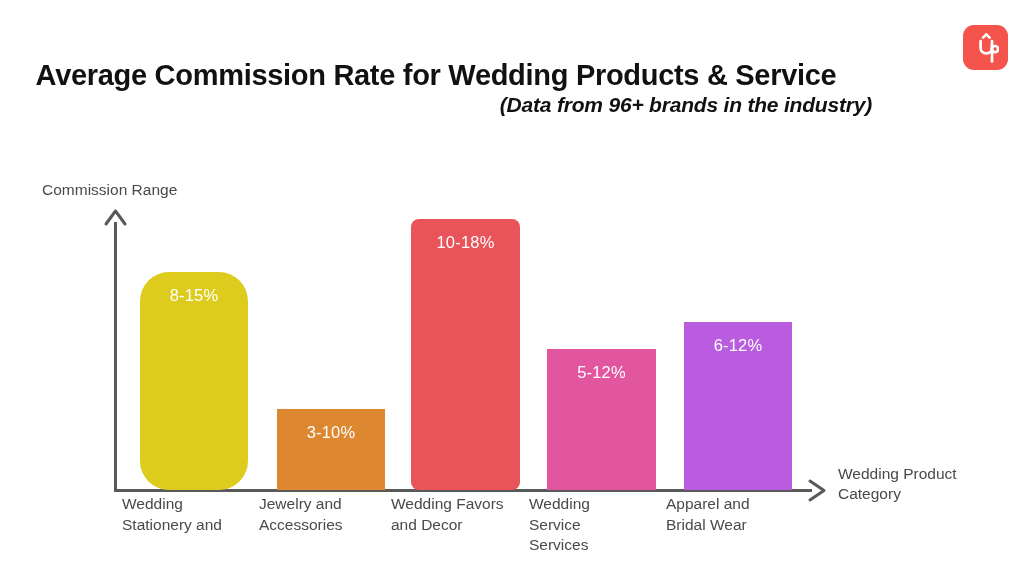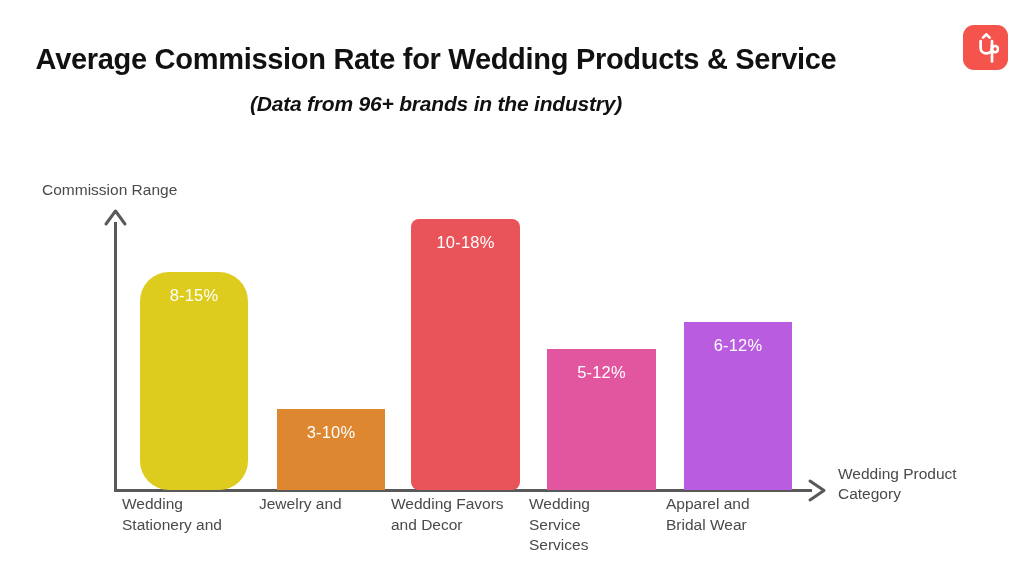--- a/index.html
+++ b/index.html
@@ -30,41 +30,42 @@
     background: #F4544B;
     display: flex;
     align-items: center;
     justify-content: center;
   }
   .logo-badge svg { display: block; }
 
   
   .title-block {
     position: absolute;
-    top: 42px;
+    top: 58px;
     left: 0;
     width: 872px;
     text-align: center;
   }
   .chart-title {
     font-size: 29px;
     font-weight: bold;
     color: #111111;
     letter-spacing: -0.3px;
     line-height: 1.18;
     white-space: nowrap;
   }
   .chart-subtitle {
-    margin-top: 16px;
+    margin-top: 1px;
     font-size: 21px;
     font-weight: bold;
     font-style: italic;
     color: #111111;
     letter-spacing: -0.2px;
     white-space: nowrap;
+    text-align: right;
   }
 
   
   .y-axis-label {
     position: absolute;
     left: 42px;
     top: 181px;
     font-size: 15.5px;
     color: #4a4a4a;
     white-space: nowrap;
@@ -182,20 +183,21 @@
 
   </div>
 
   <div class="cat-label" style="left:122px; width:144px;">
     <div>Wedding</div>
     <div>Stationery and</div>
   </div>
 
   <div class="cat-label" style="left:259px; width:144px;">
     <div>Jewelry and</div>
+    <div>Accessories</div>
   </div>
 
   <div class="cat-label" style="left:391px; width:148px;">
     <div>Wedding Favors</div>
     <div>and Decor</div>
   </div>
 
   <div class="cat-label" style="left:529px; width:144px;">
     <div>Wedding</div>
     <div>Service</div>

